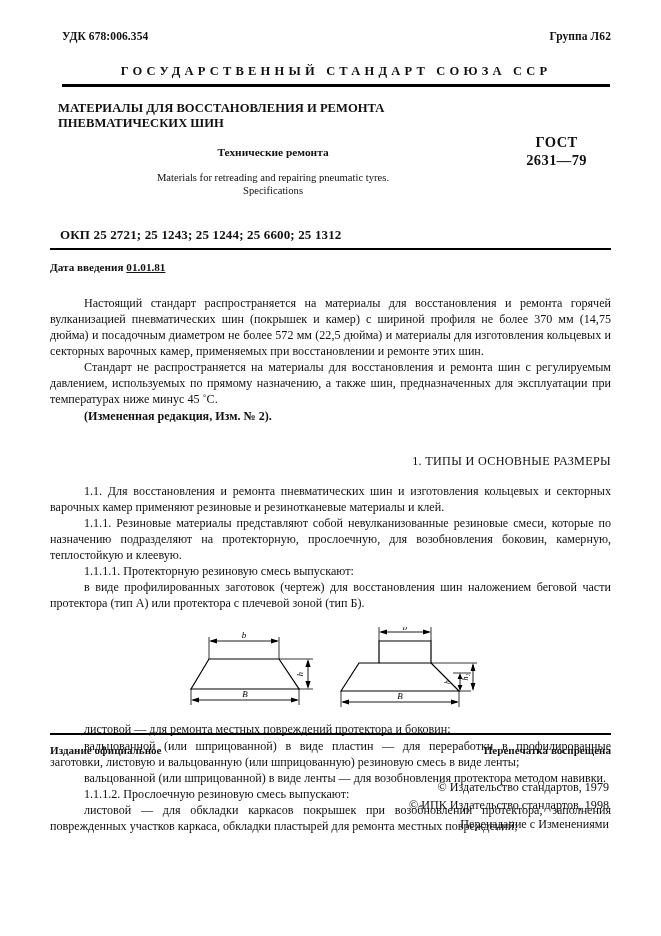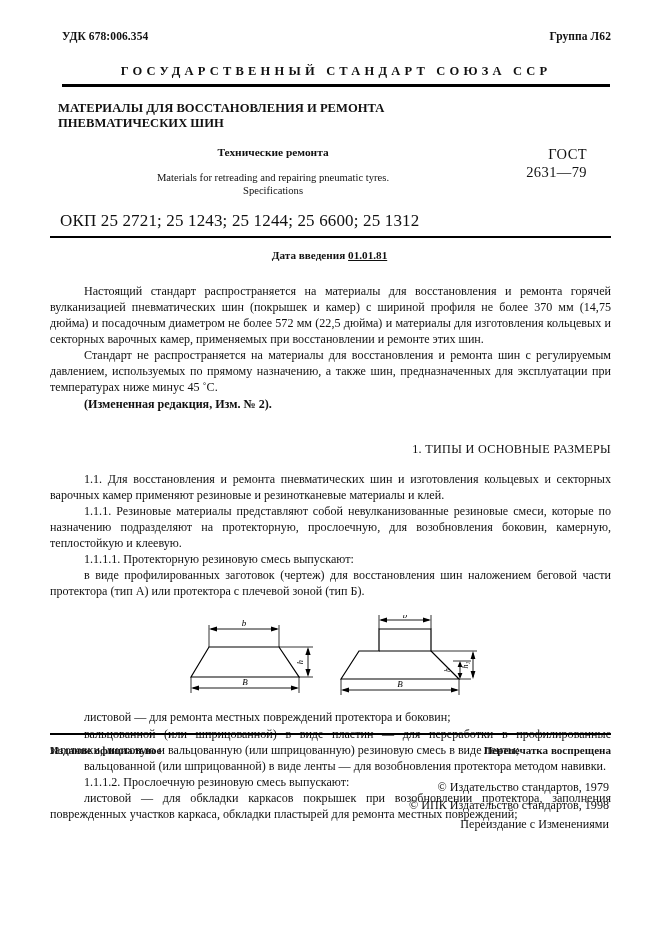--- a/index.html
+++ b/index.html
@@ -99,38 +99,38 @@
     margin-left: 8px;
     margin-top: 13px;
     text-align: center;
     font-size: 10.6px;
     line-height: 1.25;
   }
   .gost-num {
     position: absolute;
     right: 24px;
     top: 32px;
-    text-align: right;
-    font-weight: normal;
+    text-align: center;
+    font-weight: bold;
     font-size: 14.5px;
     line-height: 1.25;
     letter-spacing: 0.4px;
-    margin-top: 12px;
   }
 
   .okp {
-    margin-top: 0;
+    margin-top: 16px;
     margin-left: 10px;
-    font-size: 17px;
+    font-size: 13px;
     letter-spacing: 0.15px;
+    font-weight: bold;
   }
 
   .date-line {
     margin-top: 11px;
-    text-align: center;
+    text-align: left;
     font-weight: bold;
     font-size: 11.2px;
     padding-right: 2px;
   }
   .date-line .u { text-decoration: underline; }
 
   
   .body {
     margin-top: 22px;
     font-size: 12.1px;

